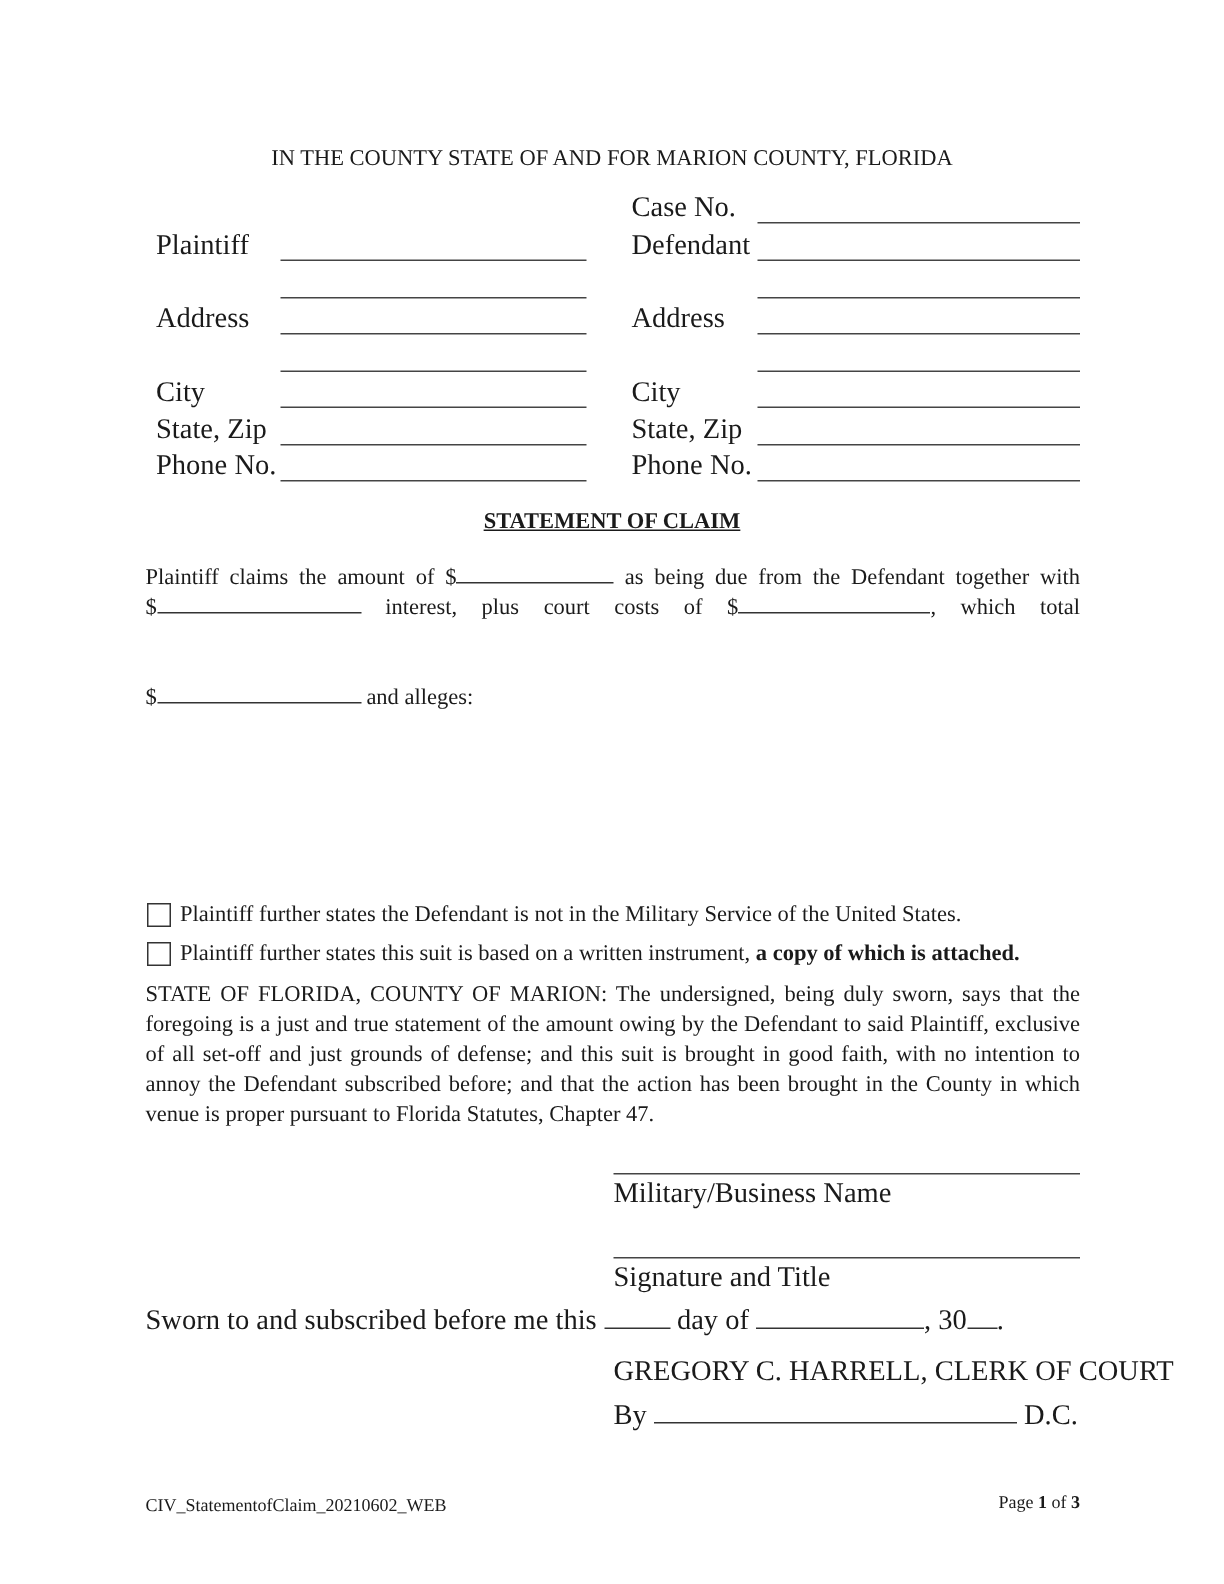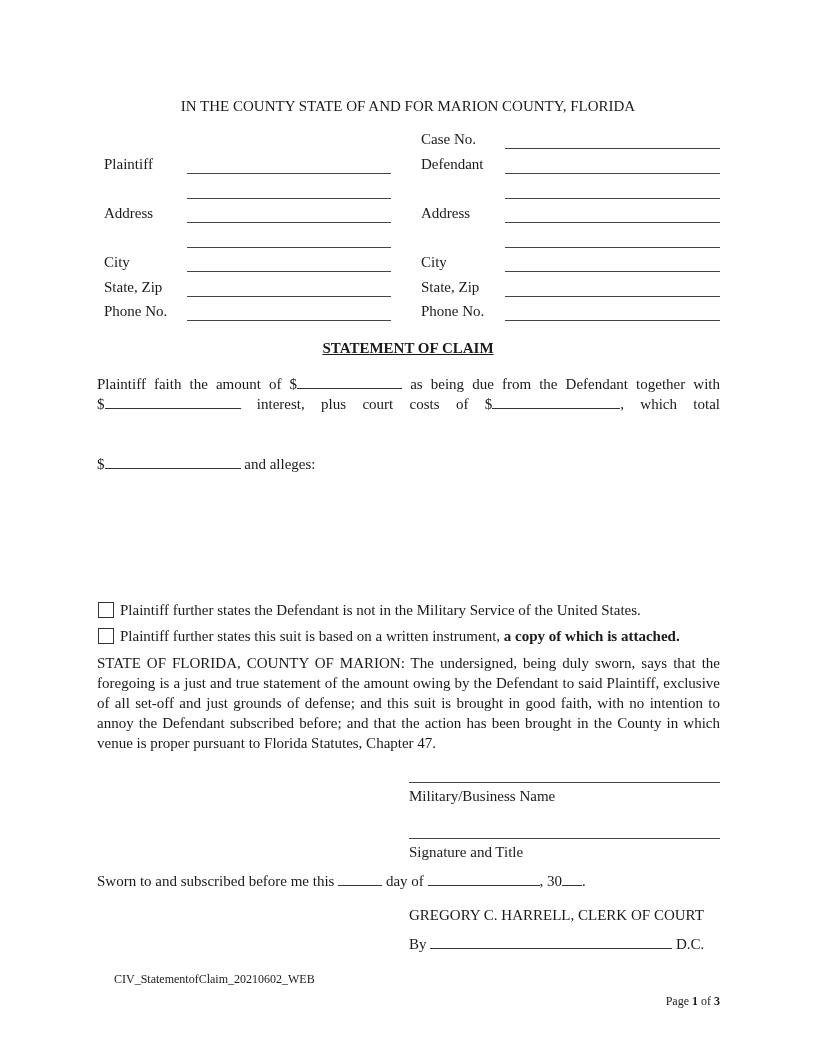--- a/index.html
+++ b/index.html
@@ -1,20 +1,20 @@
 <!DOCTYPE html>
 <html><head>
 <meta charset="utf-8">
 <style>
   html, body { margin: 0; padding: 0; background: #ffffff; }
   body { width: 816px; height: 1056px; position: relative; overflow: hidden;
          font-family: "Liberation Serif", "DejaVu Serif", serif; color: #1a1a1a; font-size: 15px; }
   .abs { position: absolute; white-space: nowrap; }
   .court-title { left: 0; width: 816px; top: 98px; text-align: center; font-size: 15px; }
-  .lbl { font-size: 15px; line-height: 18px; }
+  .lbl { font-size: 19px; line-height: 18px; }
   .uline { position: absolute; height: 0; border-top: 1px solid #444; }
   .section-title { left: 0; width: 816px; top: 340px; text-align: center; font-weight: bold; text-decoration: underline; font-size: 15px; }
   .para { position: absolute; left: 97px; width: 623px; font-size: 15px; line-height: 20px; text-align: justify; }
   .para .blank { display: inline-block; border-bottom: 1px solid #333; height: 14px; vertical-align: baseline; }
   .lastline { text-align-last: justify; }
   .checkbox { position: absolute; width: 14px; height: 14px; border: 1px solid #333; background: #fff; }
   .chk-text { position: absolute; left: 120px; font-size: 15px; line-height: 18px; }
   .footer { font-size: 12px; }
 </style>
 </head>
@@ -47,21 +47,21 @@
 <div class="abs lbl" style="left:421px; top:253px;">City</div>
 <div class="uline" style="left:505px; width:215px; top:271px;"></div>
 <div class="abs lbl" style="left:421px; top:278px;">State, Zip</div>
 <div class="uline" style="left:505px; width:215px; top:296px;"></div>
 <div class="abs lbl" style="left:421px; top:302px;">Phone No.</div>
 <div class="uline" style="left:505px; width:215px; top:320px;"></div>
 
 <div class="abs section-title">STATEMENT OF CLAIM</div>
 
 <div class="para lastline" style="top:374px;">
-  <span>Plaintiff faith the amount of $</span><span class="blank" style="width:105px;"></span>
+  <span>Plaintiff claims the amount of $</span><span class="blank" style="width:105px;"></span>
   <span>as being due from the Defendant together with</span>
 </div>
 <div class="para lastline" style="top:394px;">
   <span>$</span><span class="blank" style="width:136px;"></span>
   <span>interest, plus court costs of $</span><span class="blank" style="width:128px;"></span><span>, which total</span>
 </div>
 <div class="para" style="top:414px;margin-top:40px;">
   <span>$</span><span class="blank" style="width:136px;"></span>
   <span>and alleges:</span>
 </div>
@@ -91,16 +91,16 @@
   <span class="blank" style="display:inline-block; width:112px; border-bottom:1px solid #333; height:14px;"></span><span>, 30</span><span class="blank" style="display:inline-block; width:20px; border-bottom:1px solid #333; height:14px;"></span><span>.</span>
 </div>
 
 <div class="abs lbl" style="left:409px; top:906px;text-align:center;">GREGORY C. HARRELL, CLERK OF COURT</div>
 <div class="abs lbl" style="left:409px; top:934px;">
   <span>By</span>
   <span style="display:inline-block; width:242px; border-bottom:1px solid #333; height:14px;"></span>
   <span>D.C.</span>
 </div>
 
-<div class="abs footer" style="left:97px; top:972px;margin-left:17px;">CIV_StatementofClaim_20210602_WEB</div>
+<div class="abs footer" style="left:97px; top:996px;">CIV_StatementofClaim_20210602_WEB</div>
 <div class="abs footer" style="right:96px; top:994px;">
   <span>Page </span><b>1</b><span> of </span><b>3</b>
 </div>
 
 </body></html>

